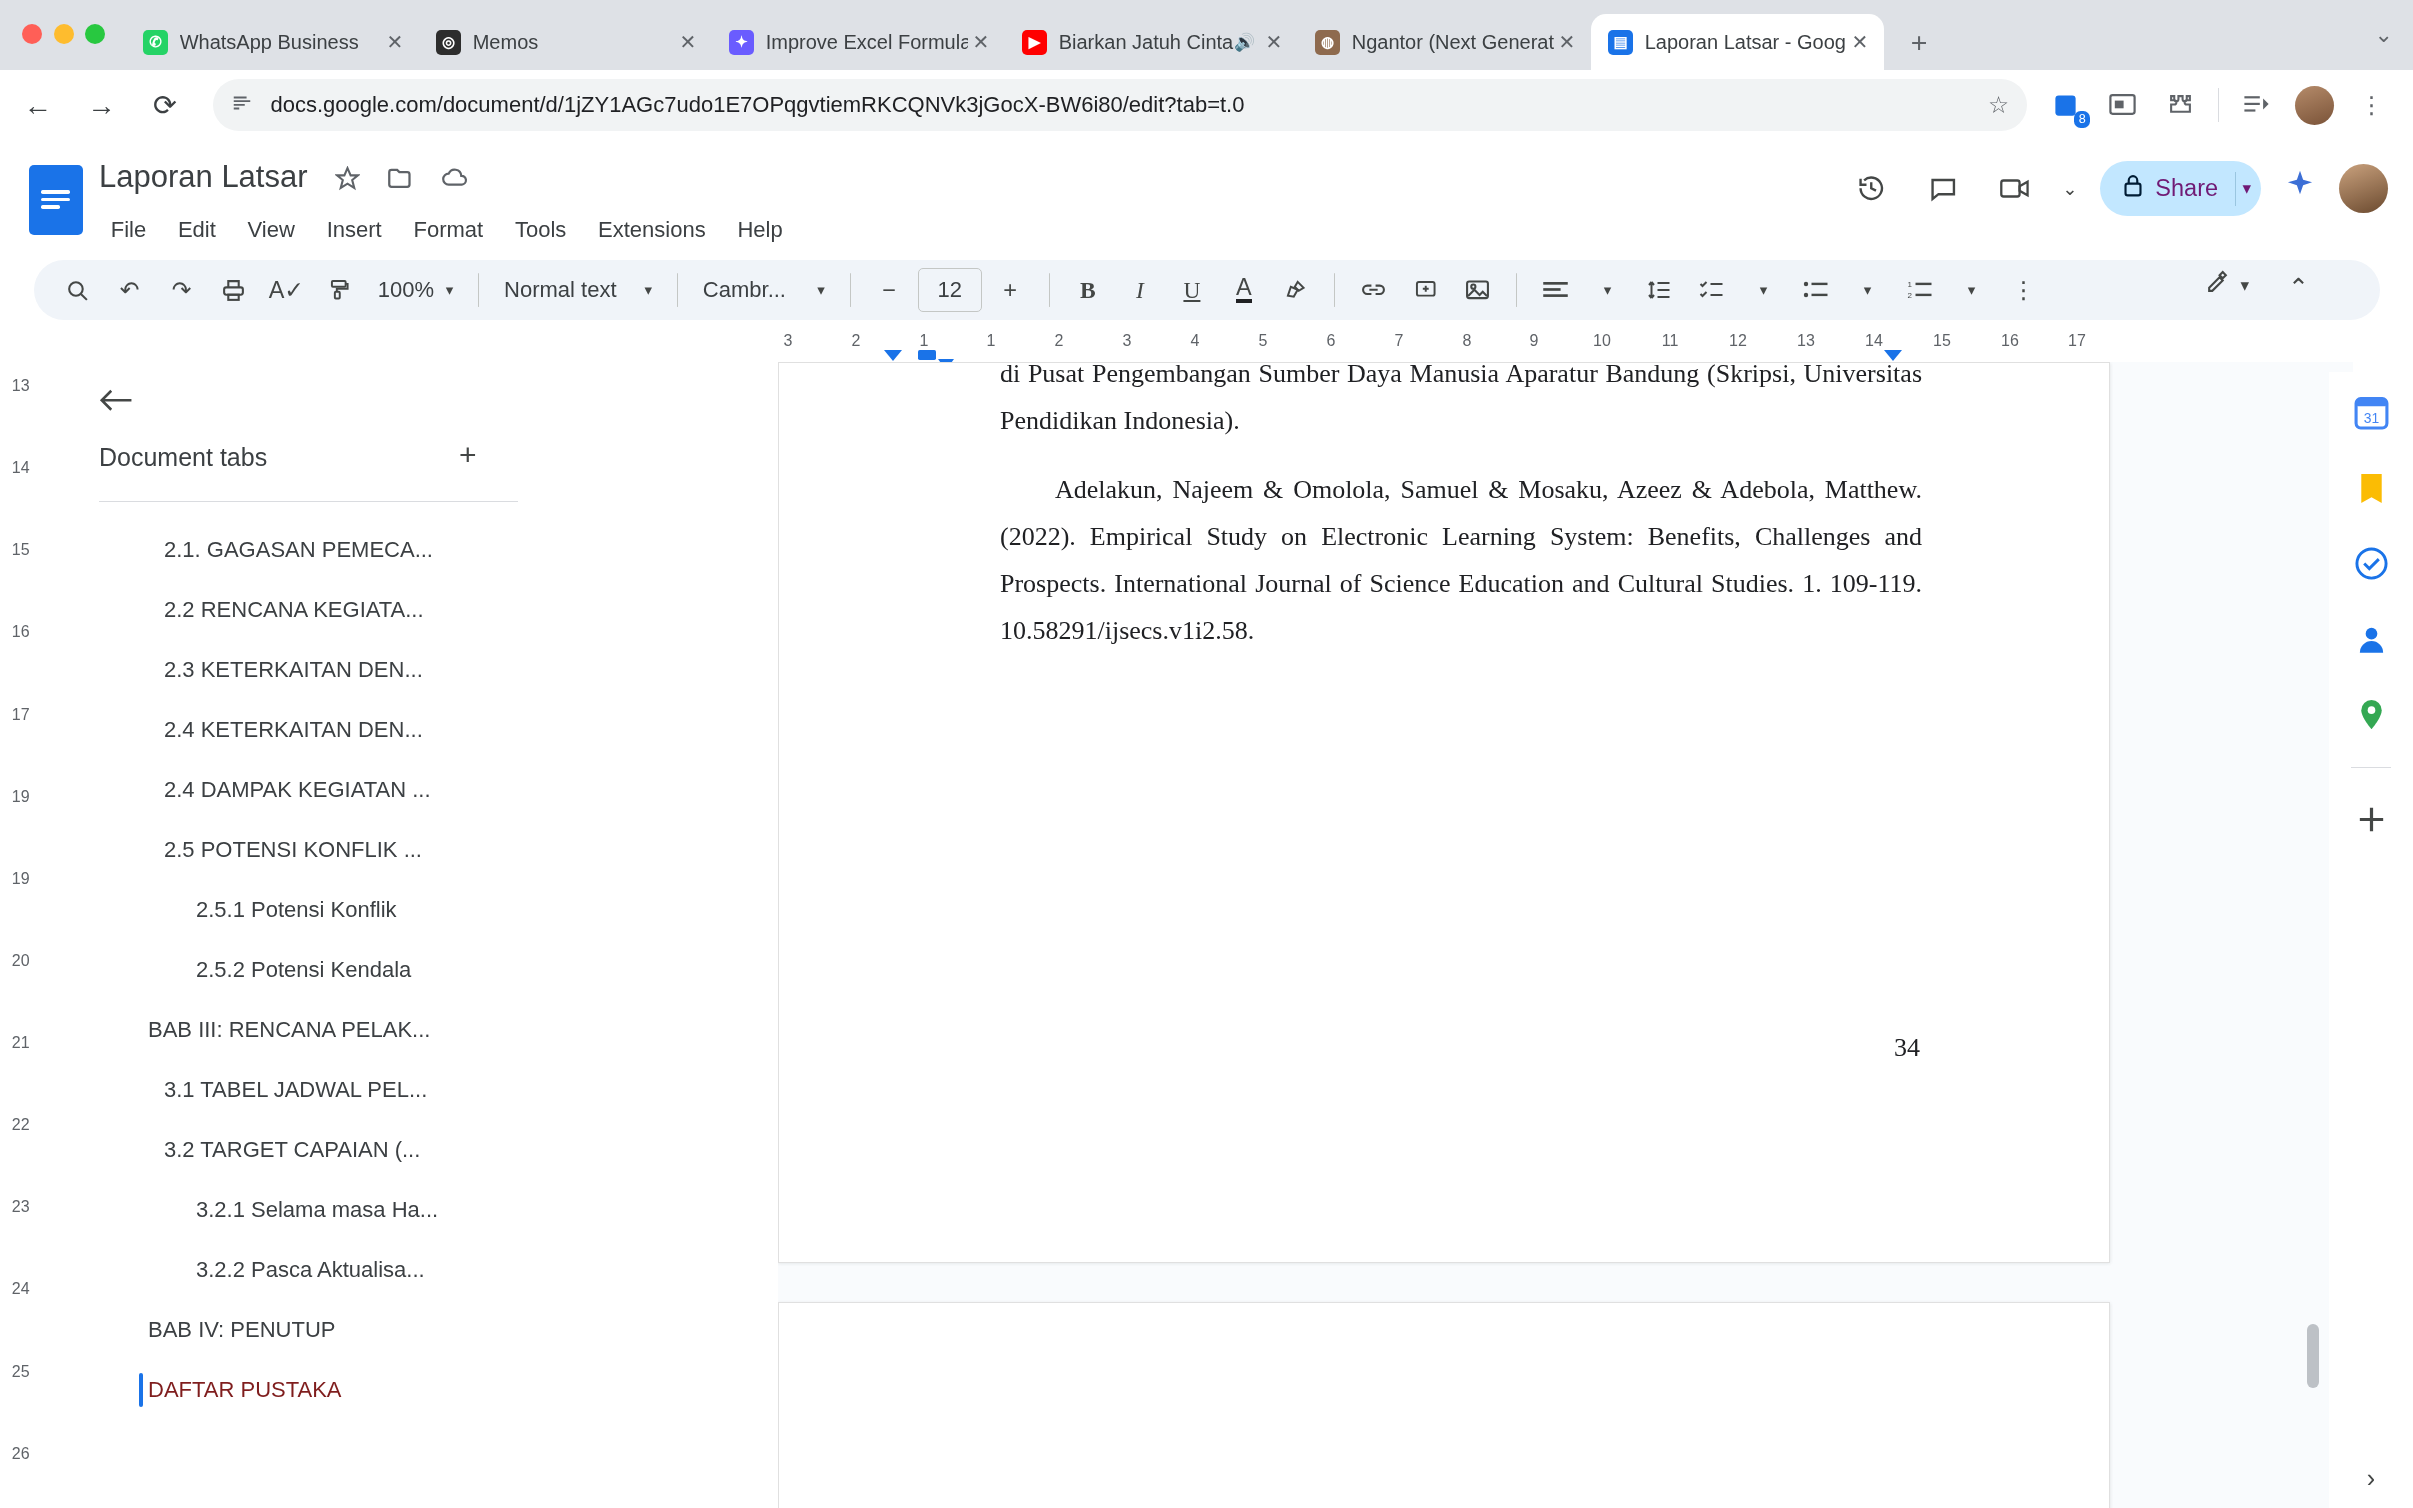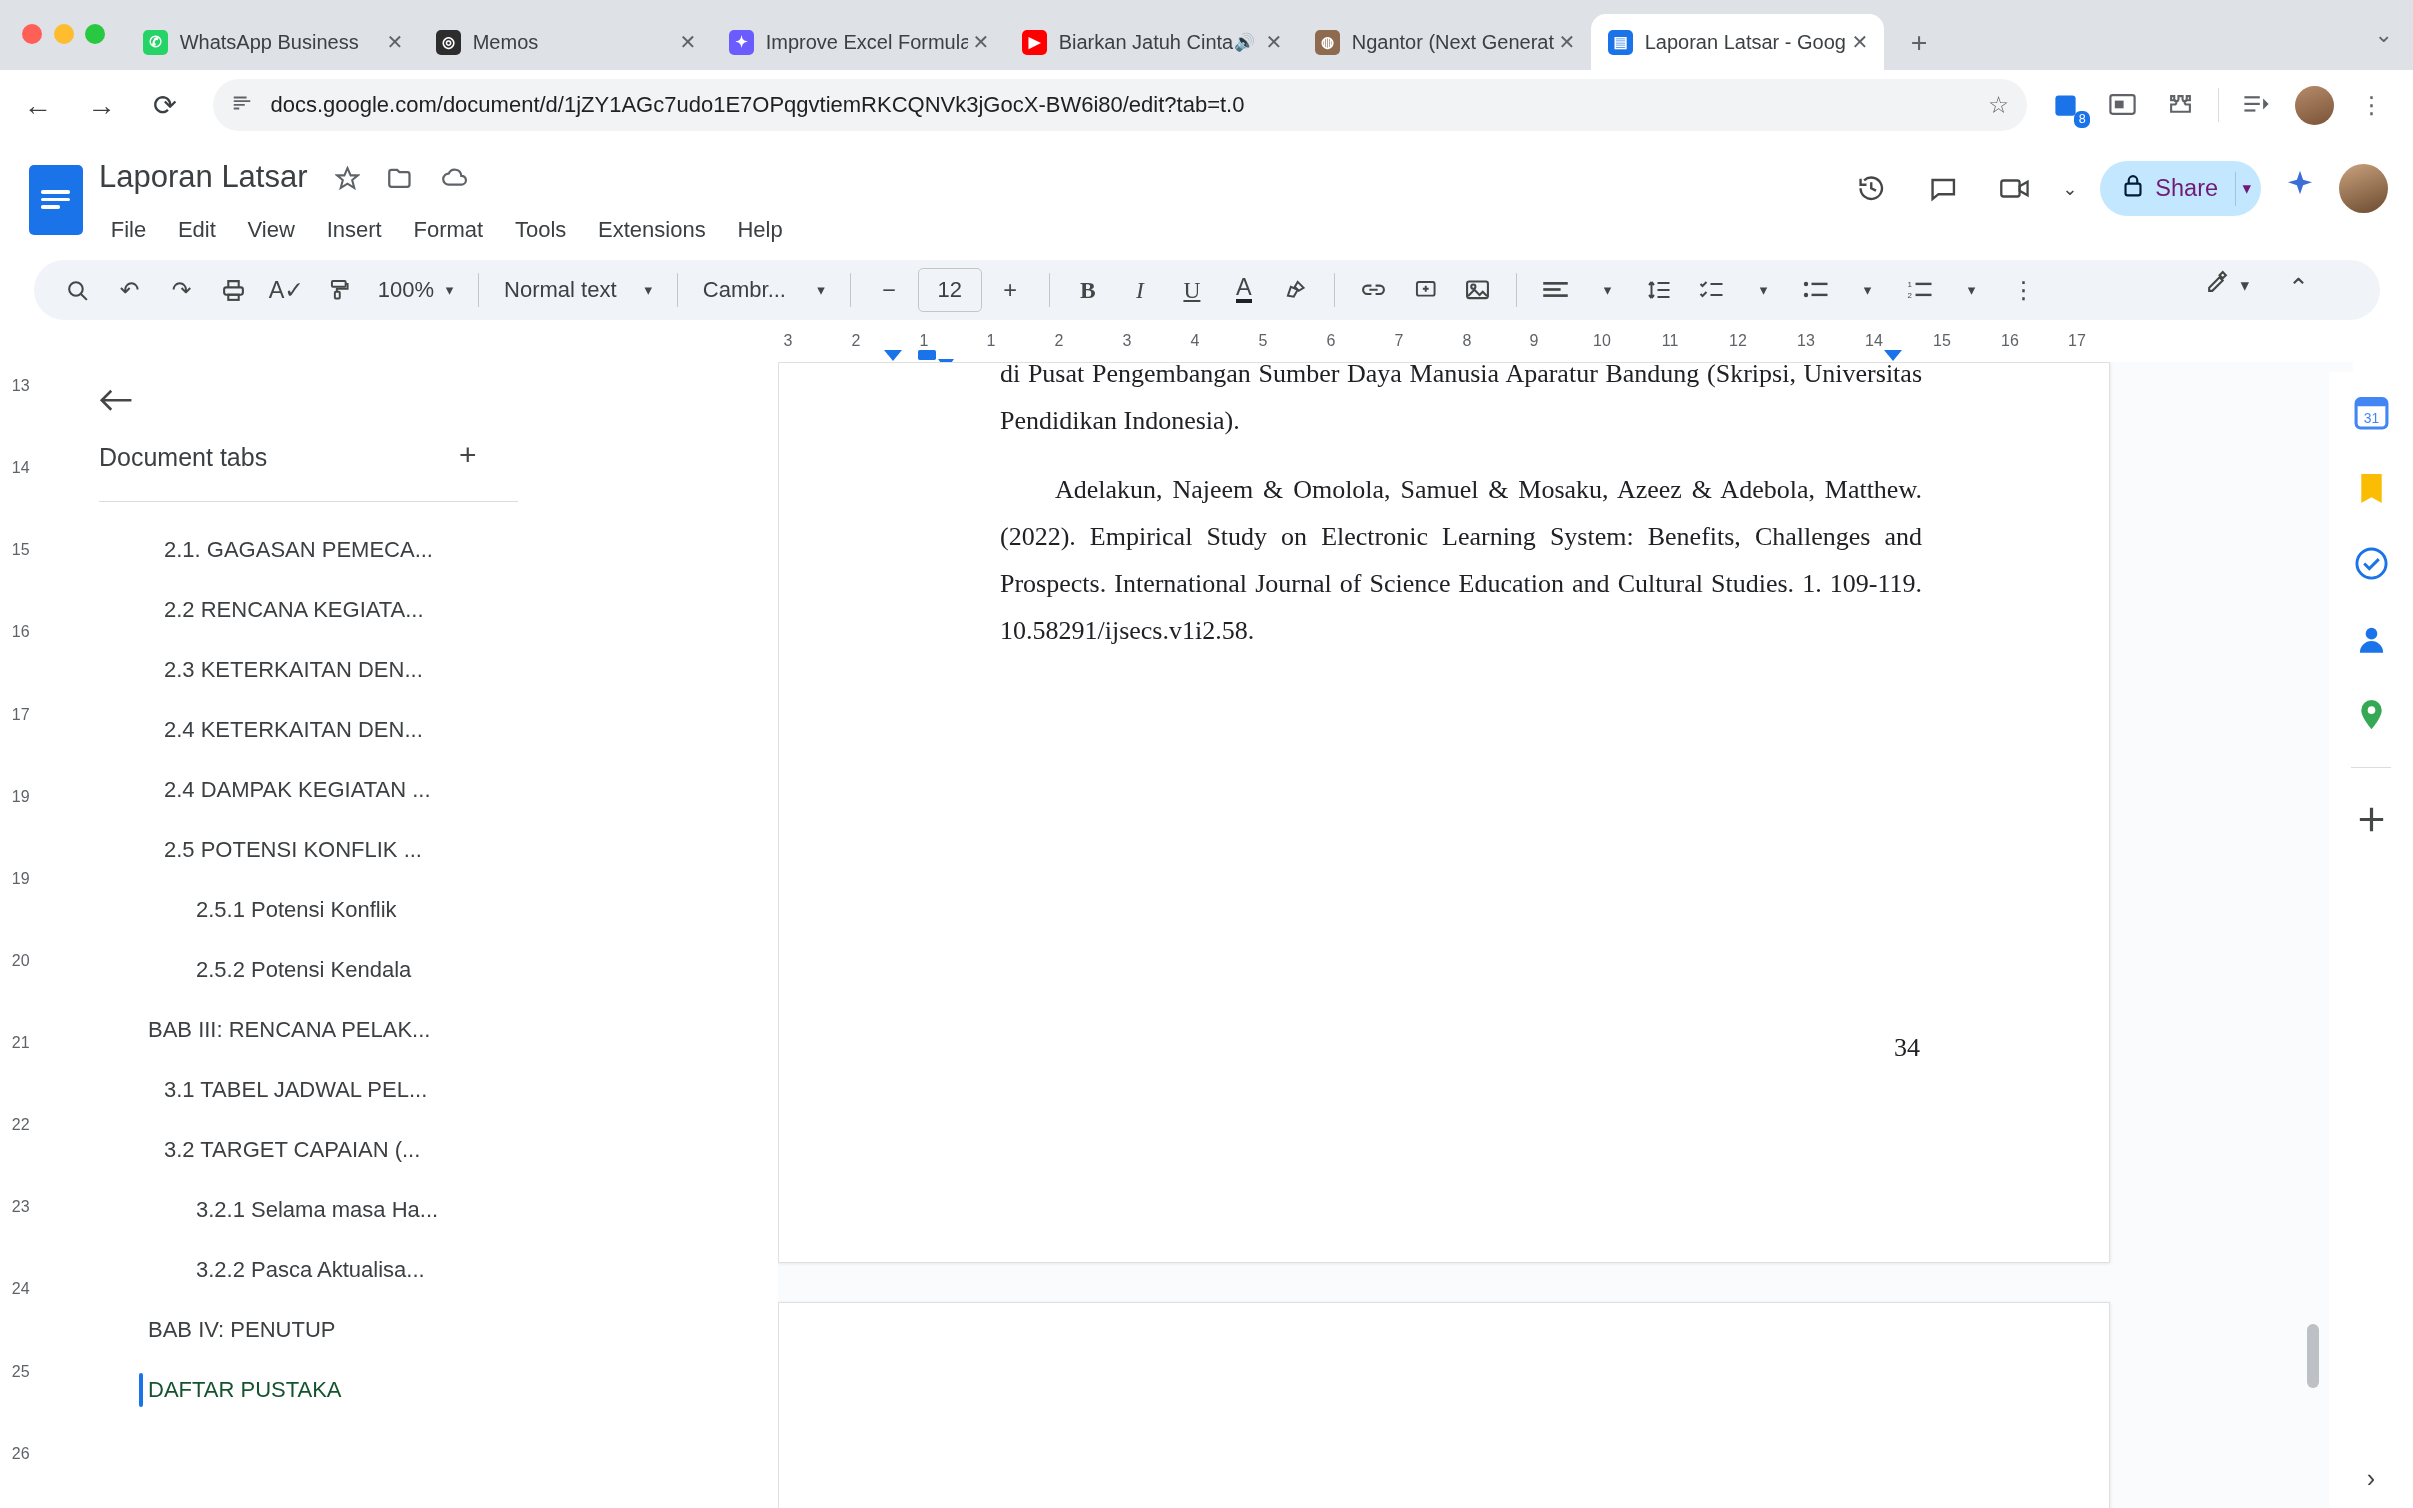--- a/index.html
+++ b/index.html
@@ -171,21 +171,21 @@
   .tabs-divider { position: absolute; left: 52px; top: 132px; width: 419px; height: 0.8px; background: #dadce0; }
   .outline-list { position: absolute; left: 0; top: 151px; width: 731px; text-align: right; }
   .ol-item {
     height: 60px; display: flex; align-items: center;
     font-size: 22px; color: #3c4043; padding-left: 117px;
     white-space: nowrap; overflow: hidden;
   }
   .ol-item.lvl1 { padding-left: 117px; }
   .ol-item.lvl2 { padding-left: 149px; }
   .ol-item.lvl0 { padding-left: 101px; }
-  .ol-item.active { color: #14532d; }
+  .ol-item.active { color: #7f1d1d; }
   .ol-item.active::before {
     content: ""; position: absolute; left: 92px; width: 4.2px; height: 34px; background: #1a73e8; border-radius: 2.5px;
   }
 
   
   .canvas {
     position: absolute; left: 778px; top: 362px; width: 1575px; height: 1146px;
     background: #f9fbfd; overflow: hidden;
   }
   .page {

